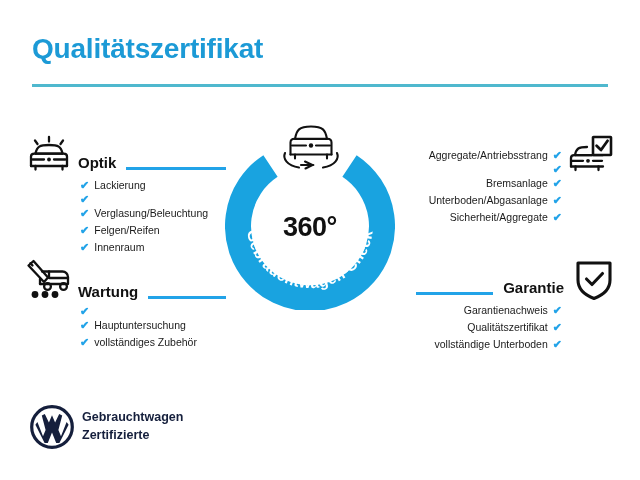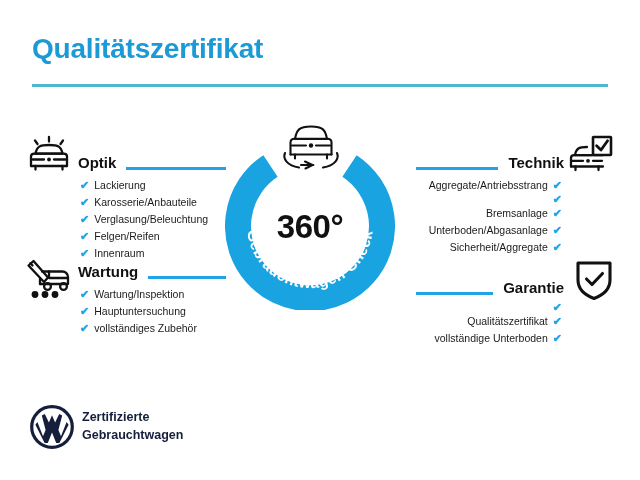--- a/index.html
+++ b/index.html
@@ -70,42 +70,42 @@
   
   .quad.right .quad-head { justify-content:flex-end; flex-direction:row; }
   .quad.right .quad-title { margin-left:10px; order:2; }
   .quad.right .quad-rule { flex:1 1 auto; order:1; }
   .quad.right .item { justify-content:flex-end; }
   .quad.right .check { margin-left:5px; order:2; }
   .quad.right .item-label { order:1; }
   .quad.right .quad-list { padding-right:2px; }
 
   #quad-optik   { left:78px;  top:140px; width:148px; }
-  #quad-wartung { left:78px;  top:249px; width:148px; }
+  #quad-wartung { left:78px;  top:269px; width:148px; }
   #quad-technik { right:76px; top:140px; width:148px; }
   #quad-garantie{ right:76px; top:265px; width:148px; }
 
   
   .quad-icon { position:absolute; width:50px; height:44px; }
   #icon-optik    { left:24px;  top:132px; }
   #icon-wartung  { left:24px;  top:257px; }
   #icon-technik  { left:566px; top:132px; }
   #icon-garantie { left:572px; top:258px; }
 
   
   #center-badge {
     position:absolute;
     left:225px; top:140px;
     width:170px; height:170px;
   }
   #badge-360 {
     position:absolute;
     left:0; top:0; width:170px; height:170px;
     display:flex; align-items:center; justify-content:center;
-    font-size:33px; font-weight:bold; color:#111;
+    font-size:27px; font-weight:bold; color:#111;
     letter-spacing:-0.5px;
     padding-top:4px;
   }
   #center-car {
     position:absolute;
     left:279px; top:120px;
     width:64px; height:52px;
   }
   #vw-mark { position:absolute; left:30px; top:405px; width:44px; height:44px; }
   #footer-text {
@@ -239,21 +239,20 @@
     <span class="quad-title">Optik</span>
     <span class="quad-rule"></span>
   </div>
   <div class="quad-list">
     <div class="item">
       <span class="check">✔</span>
       <span class="item-label">Lackierung</span>
     </div>
     <div class="item">
       <span class="check">✔</span>
-      <span class="item-label">Karosserie/Anbauteile</span>
     </div>
     <div class="item">
       <span class="check">✔</span>
       <span class="item-label">Verglasung/Beleuchtung</span>
     </div>
     <div class="item">
       <span class="check">✔</span>
       <span class="item-label">Felgen/Reifen</span>
     </div>
     <div class="item">
@@ -264,38 +263,33 @@
 </div>
 
 <div class="quad left" id="quad-wartung">
   <div class="quad-head">
     <span class="quad-title">Wartung</span>
     <span class="quad-rule"></span>
   </div>
   <div class="quad-list">
     <div class="item">
       <span class="check">✔</span>
-      <span class="item-label">Wartung/Inspektion</span>
     </div>
     <div class="item">
       <span class="check">✔</span>
       <span class="item-label">Hauptuntersuchung</span>
     </div>
     <div class="item">
       <span class="check">✔</span>
       <span class="item-label">vollständiges Zubehör</span>
     </div>
   </div>
 </div>
 
 <div class="quad right" id="quad-technik">
-  <div class="quad-head">
-    <span class="quad-rule"></span>
-    <span class="quad-title">Technik</span>
-  </div>
   <div class="quad-list">
     <div class="item">
       <span class="item-label">Aggregate/Antriebsstrang</span>
       <span class="check">✔</span>
     </div>
     <div class="item">
       <span class="check">✔</span>
     </div>
     <div class="item">
       <span class="item-label">Bremsanlage</span>
@@ -312,20 +306,21 @@
   </div>
 </div>
 
 <div class="quad right" id="quad-garantie">
   <div class="quad-head">
     <span class="quad-rule"></span>
     <span class="quad-title">Garantie</span>
   </div>
   <div class="quad-list">
     <div class="item">
+      <span class="item-label">Garantienachweis</span>
       <span class="check">✔</span>
     </div>
     <div class="item">
       <span class="item-label">Qualitätszertifikat</span>
       <span class="check">✔</span>
     </div>
     <div class="item">
       <span class="item-label">vollständige Unterboden</span>
       <span class="check">✔</span>
     </div>
@@ -334,15 +329,15 @@
 
 <div id="vw-mark">
   <svg width="44" height="44" viewBox="0 0 44 44">
     <circle cx="22" cy="22" r="20.3" fill="none" stroke="#151F3C" stroke-width="3.2"></circle>
     <path d="M22,10.2 L25.1,17.6 L29.2,8.9 L32.2,10.6 L28.4,25.0 L31.0,31.2 L36.6,17.0 L38.6,19.8
              L29.4,38.0 L26.2,38.0 L22,27.6 L17.8,38.0 L14.6,38.0 L5.4,19.8 L7.4,17.0 L13.0,31.2
              L15.6,25.0 L11.8,10.6 L14.8,8.9 L18.9,17.6 Z" fill="#151F3C"></path>
   </svg>
 </div>
 <div id="footer-text">
+  <div>Gebrauchtwagen</div>
   <div>Zertifizierte</div>
-  <div>Gebrauchtwagen</div>
 </div>
 
 </body></html>

